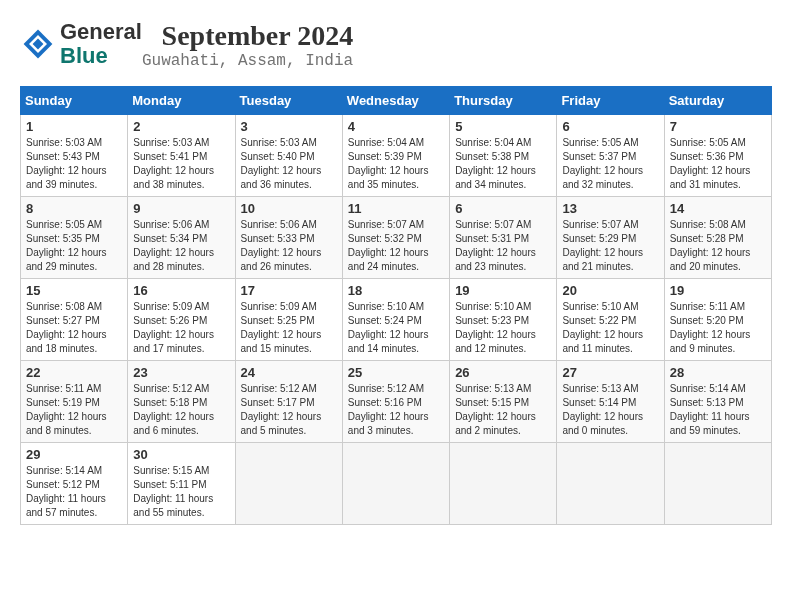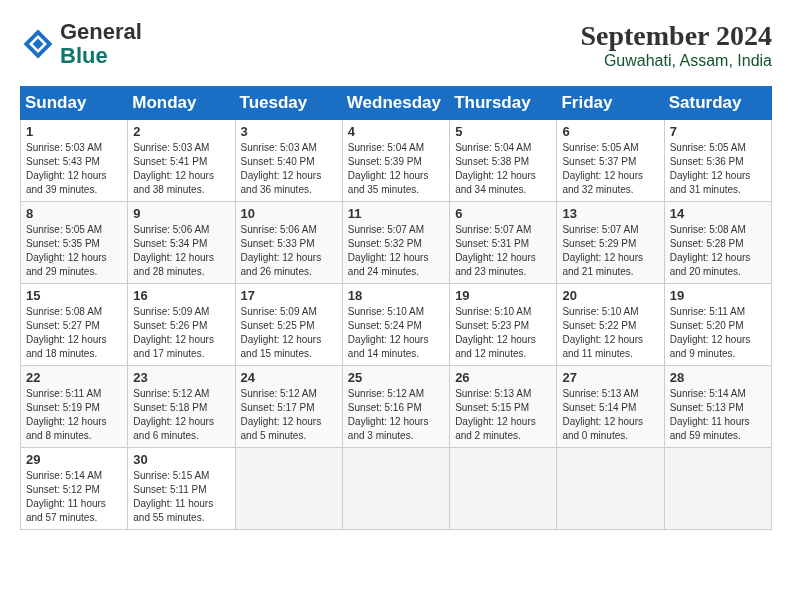--- a/index.html
+++ b/index.html
@@ -5,21 +5,21 @@
     * { box-sizing: border-box; margin: 0; padding: 0; }
     body {
       font-family: Arial, sans-serif;
       background: #fff;
       width: 792px;
       min-height: 612px;
       padding: 20px;
     }
     .header {
       display: flex;
-      justify-content: space-between;
+      justify-content: flex-start;
       align-items: flex-start;
       margin-bottom: 16px;
     }
     .logo {
       display: flex;
       align-items: center;
     }
     .logo-text {
       font-size: 22px;
       font-weight: bold;
@@ -36,30 +36,31 @@
       text-align: right;
     }
     .month-title {
       font-size: 28px;
       font-weight: bold;
       color: #333;
       font-family: Liberation Serif, serif;
     }
     .location {
       font-size: 16px;
-      color: #14532d;
+      color: #737373;
+      font-family: Liberation Mono, monospace;
     }
     .calendar {
       width: 100%;
       border-collapse: collapse;
     }
     .calendar th {
       background: #1a6fc4;
       color: #fff;
-      font-size: 17px;
+      font-size: 13px;
       font-weight: bold;
       padding: 6px 4px;
       text-align: left;
       border: 1px solid #1a6fc4;
     }
     .calendar td {
       border: 1px solid #ccc;
       vertical-align: top;
       padding: 4px 5px;
       font-size: 10.5px;

